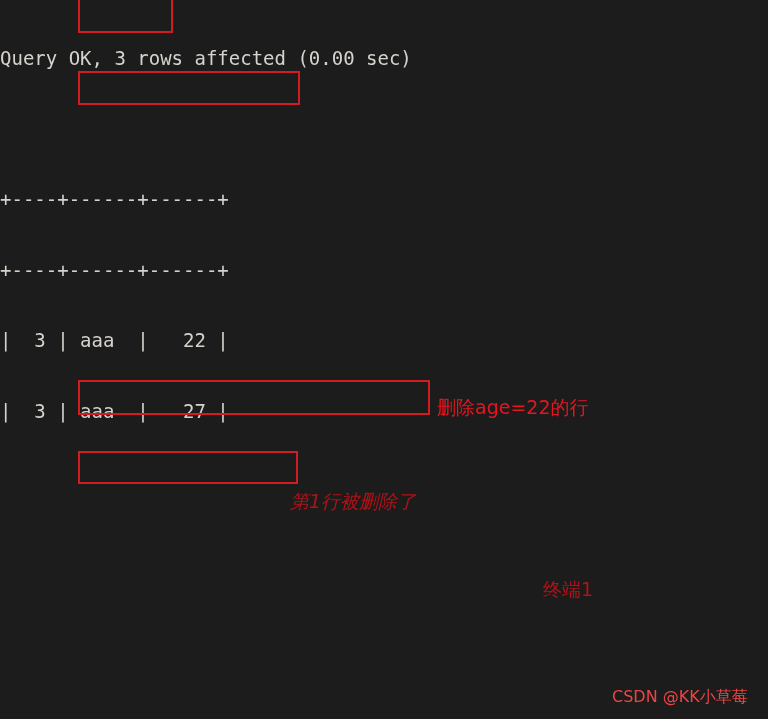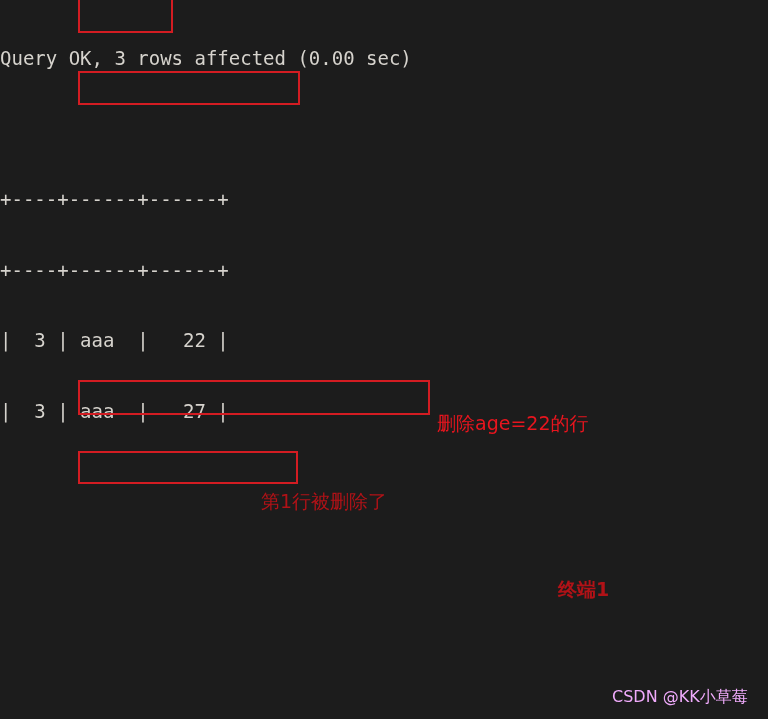--- a/index.html
+++ b/index.html
@@ -50,21 +50,21 @@
     line-height: 22px;
     white-space: pre;
   }
   .annot-bright { color: #e8151e; }
   .annot-dark   { color: #b01217; }
   
   #watermark {
     position: absolute;
     font-family: "DejaVu Sans", "Liberation Sans", sans-serif;
     font-size: 16px;
-    color: #f0abfc;
+    color: #ef4444;
     white-space: pre;
   }
 </style>
 </head>
 <body>
 
 <div id="screen">
 
   <div id="terminal">
     <div class="line">Query OK, 3 rows affected (0.00 sec)</div>
@@ -96,21 +96,21 @@
   </div>
 
   <div class="hlbox" style="left:78px; top:-2px; width:95px; height:35px;"></div>
 
   <div class="hlbox" style="left:78px; top:71px; width:222px; height:34px;"></div>
 
   <div class="hlbox" style="left:78px; top:380px; width:352px; height:35px;"></div>
 
   <div class="hlbox" style="left:78px; top:451px; width:220px; height:33px;"></div>
 
-  <div class="annot annot-bright" style="left:437px; top:396px;margin-top:16px;">删除age=22的行</div>
+  <div class="annot annot-bright" style="left:437px; top:396px;">删除age=22的行</div>
 
-  <div class="annot annot-dark" style="left:261px; top:490px;">第1行被删除了</div>
+  <div class="annot annot-dark" style="left:290px; top:490px;font-style:italic;">第1行被删除了</div>
 
-  <div class="annot annot-dark" style="left:558px; top:578px;font-weight:bold;">终端1</div>
+  <div class="annot annot-dark" style="left:543px; top:578px;">终端1</div>
 
   <div id="watermark" style="left:612px; top:687px;">CSDN @KK小草莓</div>
 
 </div>
 
 </body></html>

